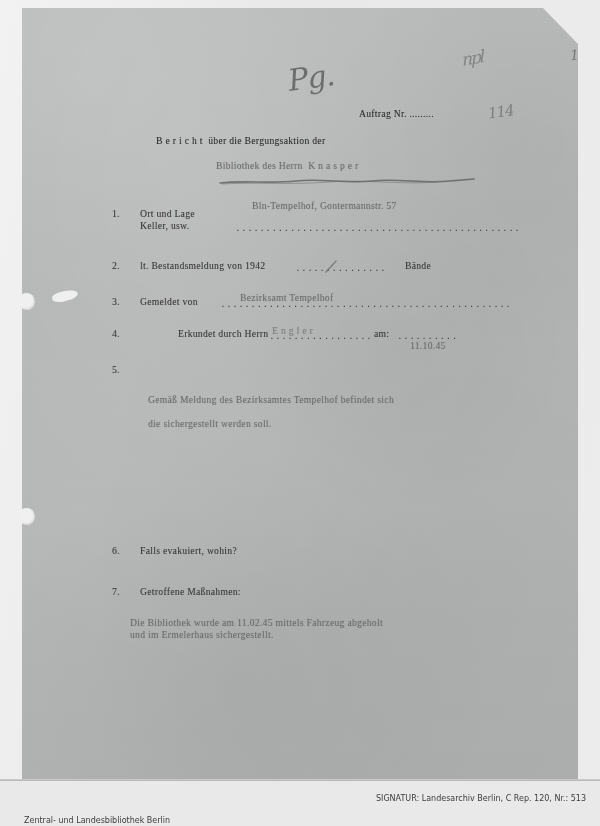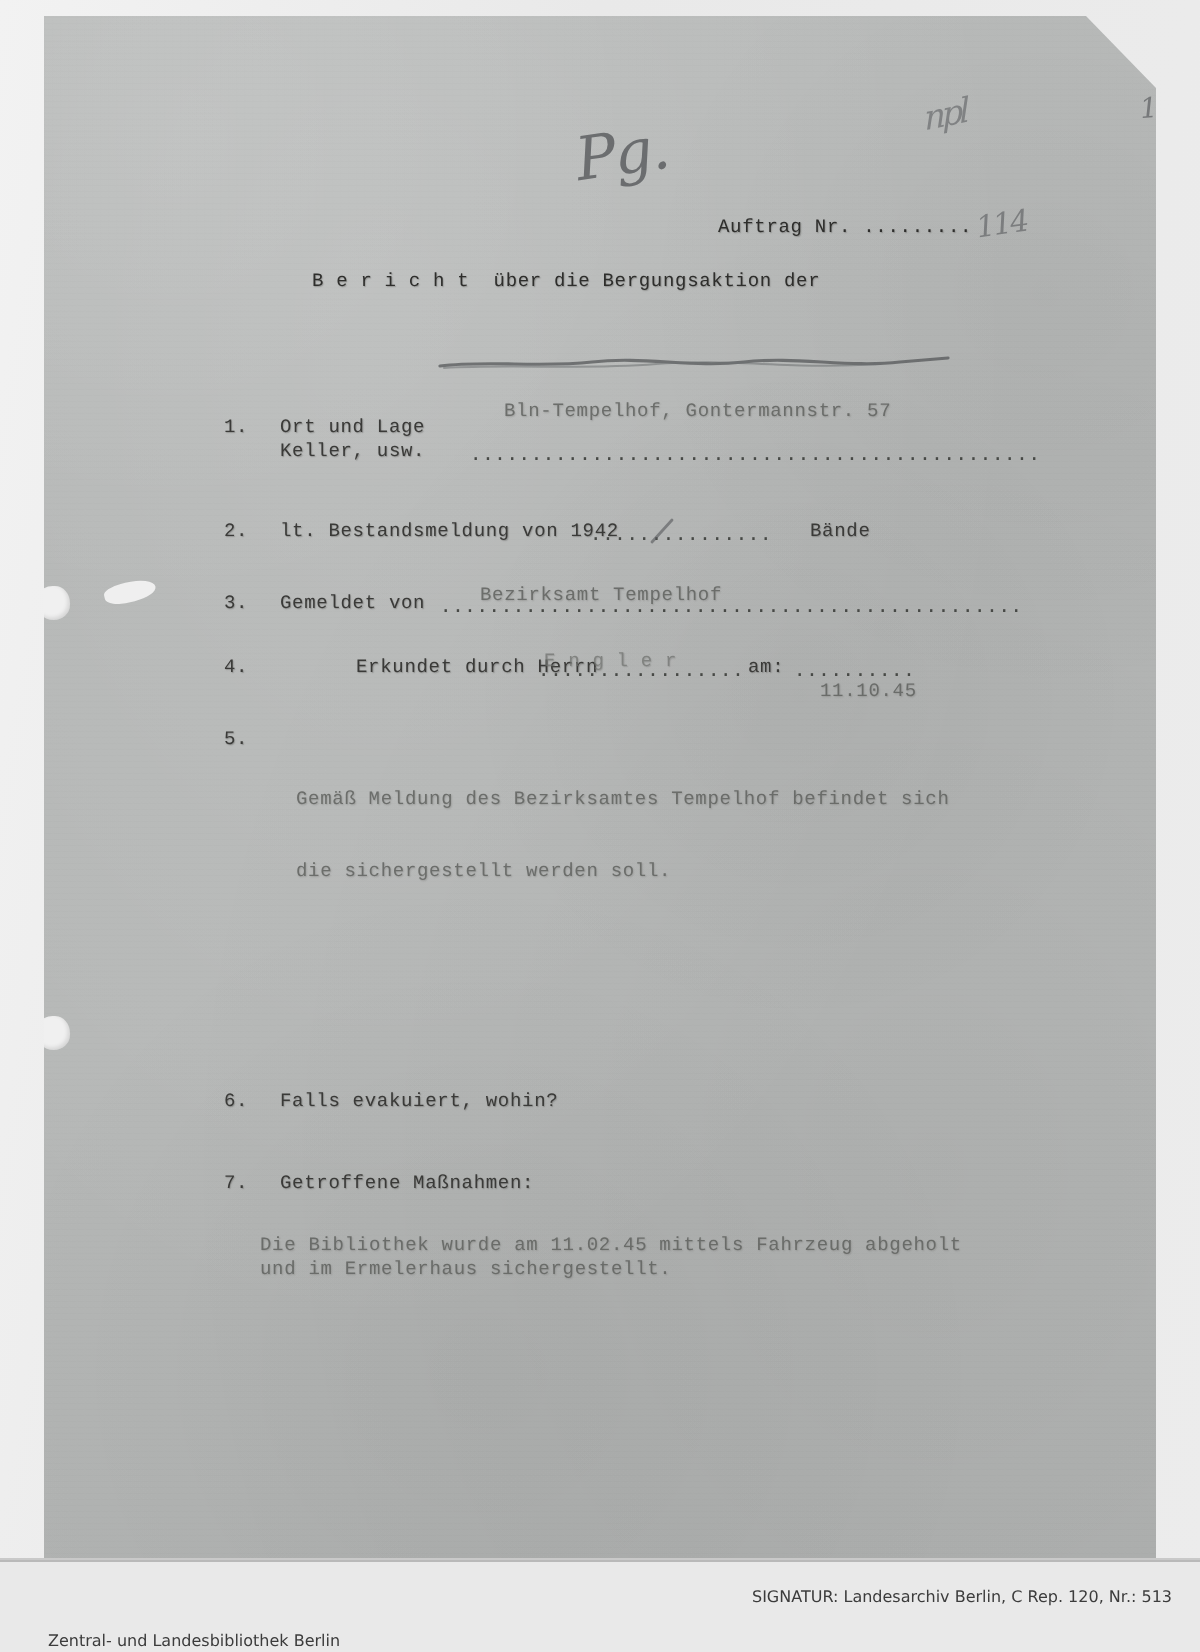--- a/index.html
+++ b/index.html
@@ -77,21 +77,21 @@
     width: 26px;
     height: 10px;
     background: #efefef;
     transform: rotate(-14deg);
     border-radius: 40% 60% 50% 50%;
   }
 
   
   .typed {
     position: absolute;
-    font-family: Liberation Mono, monospace;
+    font-family: Liberation Serif, serif;
     color: #3a3a38;
     font-size: 9.5px;
     letter-spacing: 0.35px;
     white-space: pre;
     line-height: 12px;
     text-shadow: 0.4px 0.3px 0.6px rgba(90,90,88,0.45);
   }
   .typed.faint {
     color: #5f615e;
     opacity: 0.85;
@@ -220,20 +220,21 @@
     <div class="hand" id="hw-scribble">npl</div>
 
     <div class="hand" id="hw-folio">123</div>
 
     <div class="hand" id="hw-auftrag-nr">114</div>
 
     <div class="typed strong" style="left:337px; top:100px;">Auftrag Nr. .........</div>
 
     <div class="typed strong" style="left:134px; top:127px;">B e r i c h t  über die Bergungsaktion der</div>
 
+    <div class="typed faint" style="left:194px; top:152px;">Bibliothek des Herrn  K n a s p e r</div>
 
     <div id="title-underline">
       <svg width="258" height="8" viewBox="0 0 258 8">
         <path d="M2 5 C 26 2, 52 6, 78 3 S 128 6, 154 3 S 206 6, 232 3 L 256 1" stroke="#4a4c4f" stroke-width="1.6" fill="none" stroke-linecap="round" opacity="0.85"></path>
         <path d="M4 6 C 40 4, 74 7, 110 4 S 180 7, 220 4" stroke="#5a5c5f" stroke-width="1" fill="none" stroke-linecap="round" opacity="0.55"></path>
       </svg>
     </div>
 
     <div class="typed" style="left:90px; top:200px;">1.</div>
     <div class="typed" style="left:118px; top:200px;">Ort und Lage</div>
@@ -259,21 +260,21 @@
     <div class="typed" style="left:90px; top:320px;">4.</div>
     <div class="typed" style="left:118px; top:320px;margin-left:38px;">Erkundet durch Herrn</div>
     <div class="dots" style="left:247px; top:322px;">.................</div>
     <div class="typed vfaint" style="left:250px; top:317px;">E n g l e r</div>
     <div class="typed" style="left:352px; top:320px;">am:</div>
     <div class="dots" style="left:375px; top:322px;">..........</div>
     <div class="typed faint" style="left:388px; top:332px;">11.10.45</div>
 
     <div class="typed" style="left:90px; top:356px;">5.</div>
     <div class="typed faint" style="left:126px; top:386px;">Gemäß Meldung des Bezirksamtes Tempelhof befindet sich</div>
-    <div class="typed faint" style="left:126px; top:410px;margin-top:12px;">die sichergestellt werden soll.</div>
+    <div class="typed faint" style="left:126px; top:410px;">die sichergestellt werden soll.</div>
 
     <div class="typed" style="left:90px; top:537px;">6.</div>
     <div class="typed" style="left:118px; top:537px;">Falls evakuiert, wohin?</div>
 
     <div class="typed" style="left:90px; top:578px;">7.</div>
     <div class="typed" style="left:118px; top:578px;">Getroffene Maßnahmen:</div>
     <div class="typed faint" style="left:108px; top:609px;">Die Bibliothek wurde am 11.02.45 mittels Fahrzeug abgeholt</div>
     <div class="typed faint" style="left:108px; top:621px;">und im Ermelerhaus sichergestellt.</div>
 
   </div>

